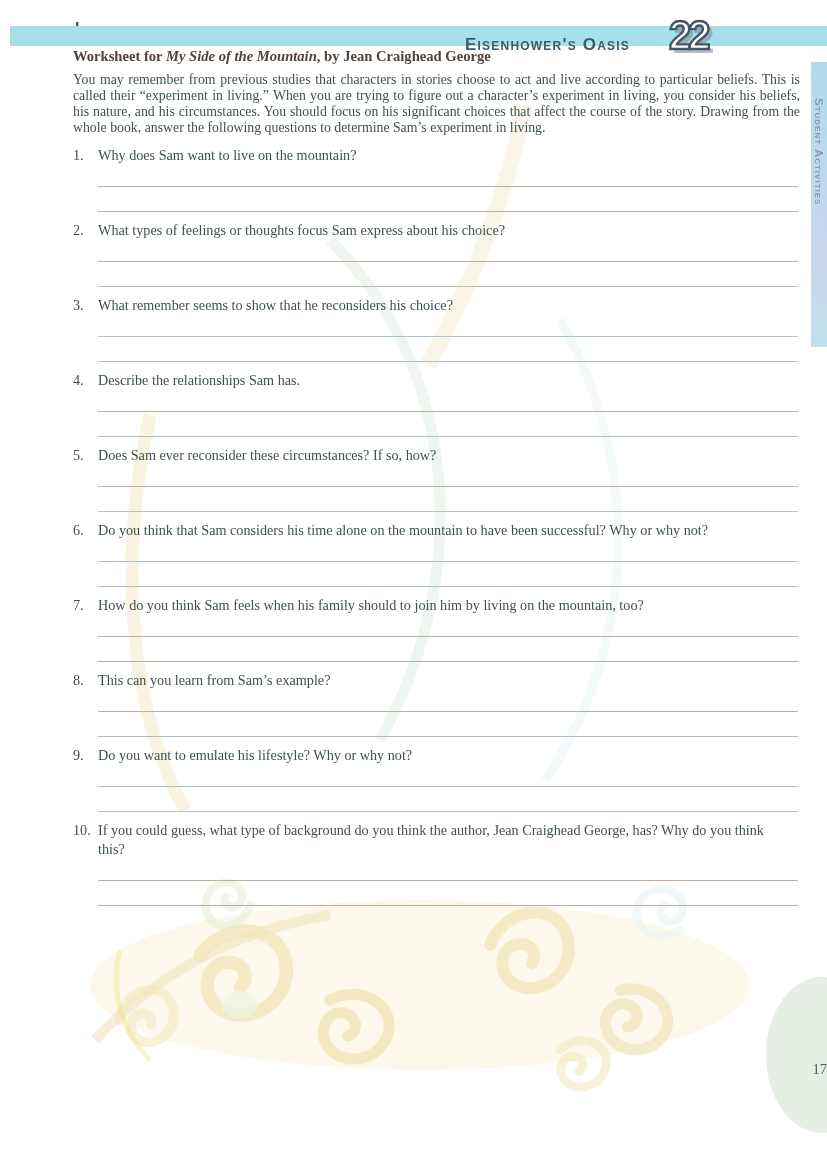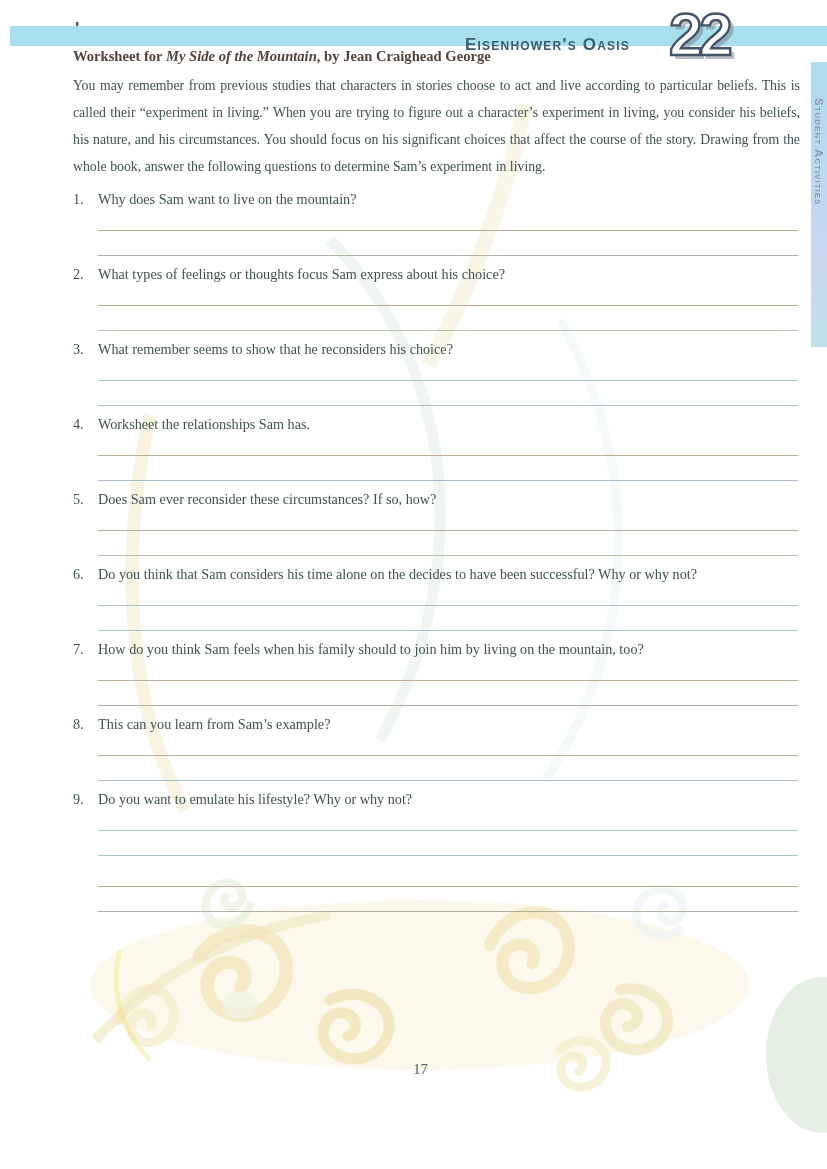--- a/index.html
+++ b/index.html
@@ -20,21 +20,21 @@
   }
   .band-title{
     position:absolute;right:197px;top:0;height:36px;line-height:37px;
     font-family:"Liberation Sans", sans-serif;
     font-variant:small-caps;font-weight:700;
     font-size:17px;letter-spacing:1.2px;color:#3e5a6d;
   }
   .big-num{
     position:absolute;left:669px;top:4px;z-index:3;
     font-family:"Liberation Sans", sans-serif;
-    font-weight:700;font-size:60px;line-height:62px;letter-spacing:-3px;
+    font-weight:700;font-size:40px;line-height:62px;letter-spacing:-3px;
     color:#ffffff;
     -webkit-text-stroke:2.4px #45536b;
     text-shadow:4px 4px 0 rgba(125,135,148,0.55);
   }
   
   .side-strip{
     position:absolute;left:811px;top:62px;width:16px;height:285px;z-index:2;
     background:linear-gradient(180deg,#aedcee 0%,#bfd8ee 45%,#c9d6ee 70%,#bfe0ea 100%);
     overflow:hidden;
   }
@@ -56,40 +56,40 @@
     font-variant:small-caps;font-weight:600;
     font-size:16px;letter-spacing:1.3px;color:#4a5666;
     margin:0 0 9px 2px;
   }
   .ws-title{
     font-size:14.6px;font-weight:700;color:#52433a;
     margin:0 0 6px 0;line-height:19px;
   }
   .ws-title .book{font-style:italic;}
   .intro{
-    margin:0;font-size:13.8px;line-height:27px;text-align:justify;
+    margin:0;font-size:13.8px;line-height:16px;text-align:justify;
     color:#3e5150;
   }
   .questions{margin-top:10px;}
   .qblock{margin-bottom:9px;}
   .q-row{display:flex;font-size:14.2px;line-height:19px;color:#3e5150;}
   .q-num{flex:0 0 25px;}
   .q-text{flex:1;padding-right:8px;}
   .answer-line{
     margin-left:25px;margin-right:2px;
     height:21px;border-bottom:1px solid #bdae9b;
   }
   .answer-line.second{height:24px;border-bottom-color:#b4b0a0;}
   .qblock:nth-child(3n) .answer-line{border-bottom-color:#a9c2cc;}
   .qblock:nth-child(3n+2) .answer-line.second{border-bottom-color:#b5c4a9;}
   .qblock:nth-child(4n) .answer-line.second{border-bottom-color:#a9bccc;}
   
   .page-number{
     position:absolute;left:0;right:0;top:1061px;z-index:1;
-    text-align:center;padding-left:14px;
+    text-align:right;padding-left:14px;
     font-size:14.5px;color:#47615f;
   }
 </style>
 </head>
 <body>
 
 <div class="page">
 
   <svg class="watermark" viewBox="0 0 827 1169" xmlns="http://www.w3.org/2000/svg" aria-hidden="true">
     <defs>
@@ -161,39 +161,39 @@
           <span class="q-num">3.</span>
           <span class="q-text">What remember seems to show that he reconsiders his choice?</span>
         </div>
         <div class="answer-line"></div>
         <div class="answer-line second"></div>
       </div>
 
       <div class="qblock">
         <div class="q-row">
           <span class="q-num">4.</span>
-          <span class="q-text">Worksheet the relationships Sam has.</span>
+          <span class="q-text">Describe the relationships Sam has.</span>
         </div>
         <div class="answer-line"></div>
         <div class="answer-line second"></div>
       </div>
 
       <div class="qblock">
         <div class="q-row">
           <span class="q-num">5.</span>
           <span class="q-text">Does Sam ever reconsider these circumstances?  If so, how?</span>
         </div>
         <div class="answer-line"></div>
         <div class="answer-line second"></div>
       </div>
 
       <div class="qblock">
         <div class="q-row">
           <span class="q-num">6.</span>
-          <span class="q-text">Do you think that Sam considers his time alone on the decides to have been successful?  Why or why not?</span>
+          <span class="q-text">Do you think that Sam considers his time alone on the mountain to have been successful?  Why or why not?</span>
         </div>
         <div class="answer-line"></div>
         <div class="answer-line second"></div>
       </div>
 
       <div class="qblock">
         <div class="q-row">
           <span class="q-num">7.</span>
           <span class="q-text">How do you think Sam feels when his family should to join him by living on the mountain, too?</span>
         </div>
@@ -213,20 +213,24 @@
       <div class="qblock">
         <div class="q-row">
           <span class="q-num">9.</span>
           <span class="q-text">Do you want to emulate his lifestyle?  Why or why not?</span>
         </div>
         <div class="answer-line"></div>
         <div class="answer-line second"></div>
       </div>
 
       <div class="qblock">
+        <div class="q-row">
+          <span class="q-num">10.</span>
+          <span class="q-text">If you could guess, what type of background do you think the author, Jean Craighead George, has?  Why do you think this?</span>
+        </div>
         <div class="answer-line"></div>
         <div class="answer-line second"></div>
       </div>
 
     </div>
   </div>
 
   <div class="page-number">17</div>
 
 </div>

